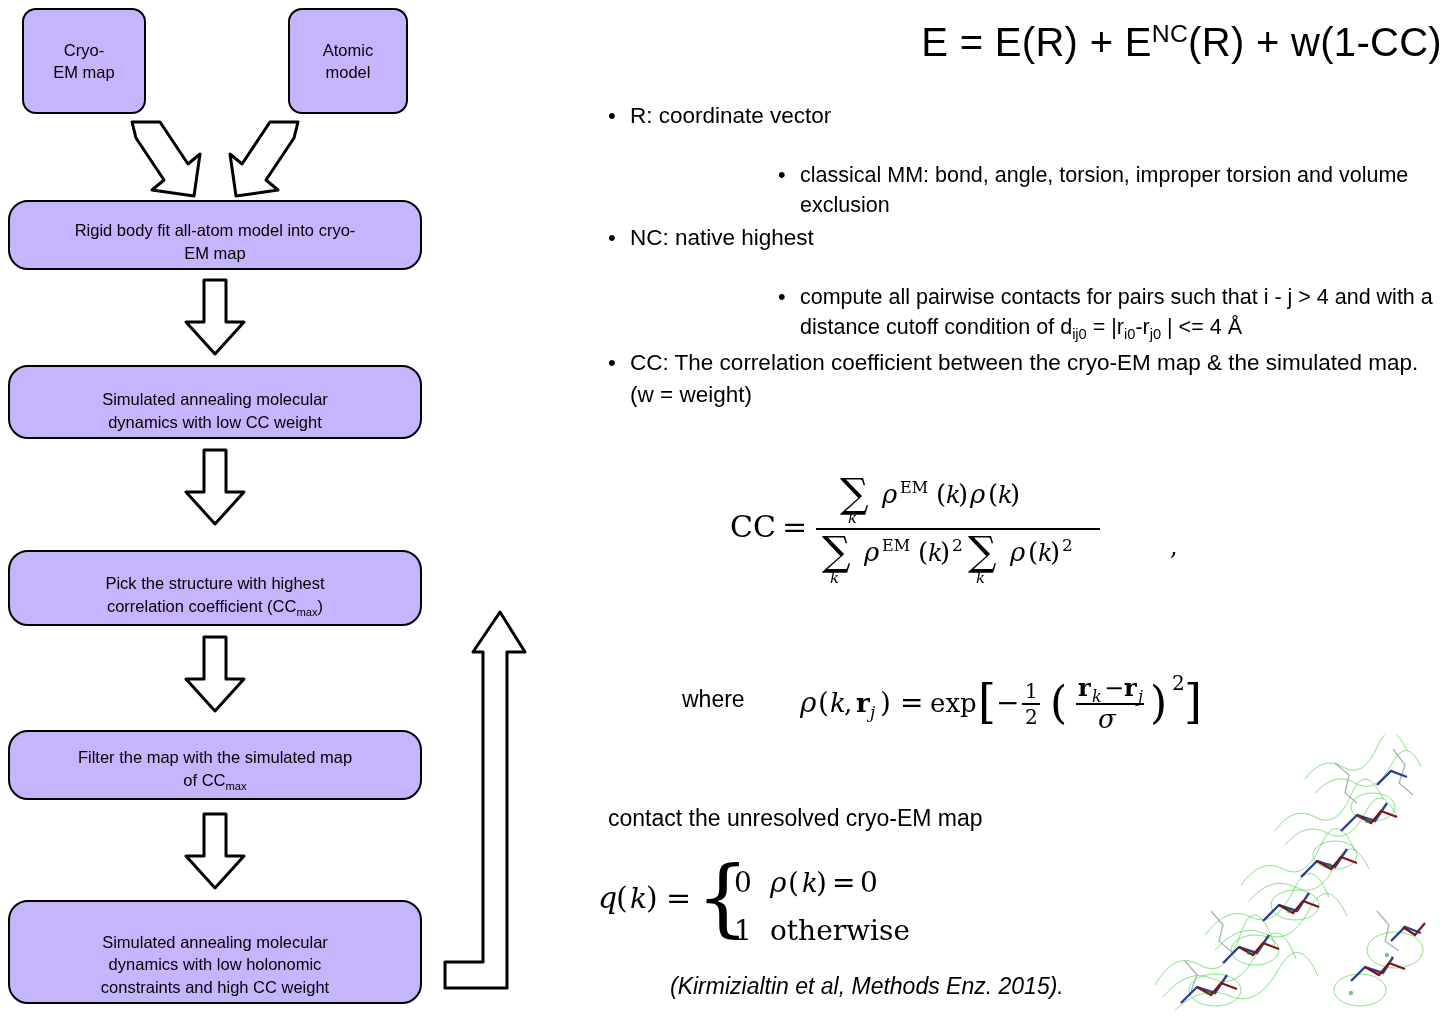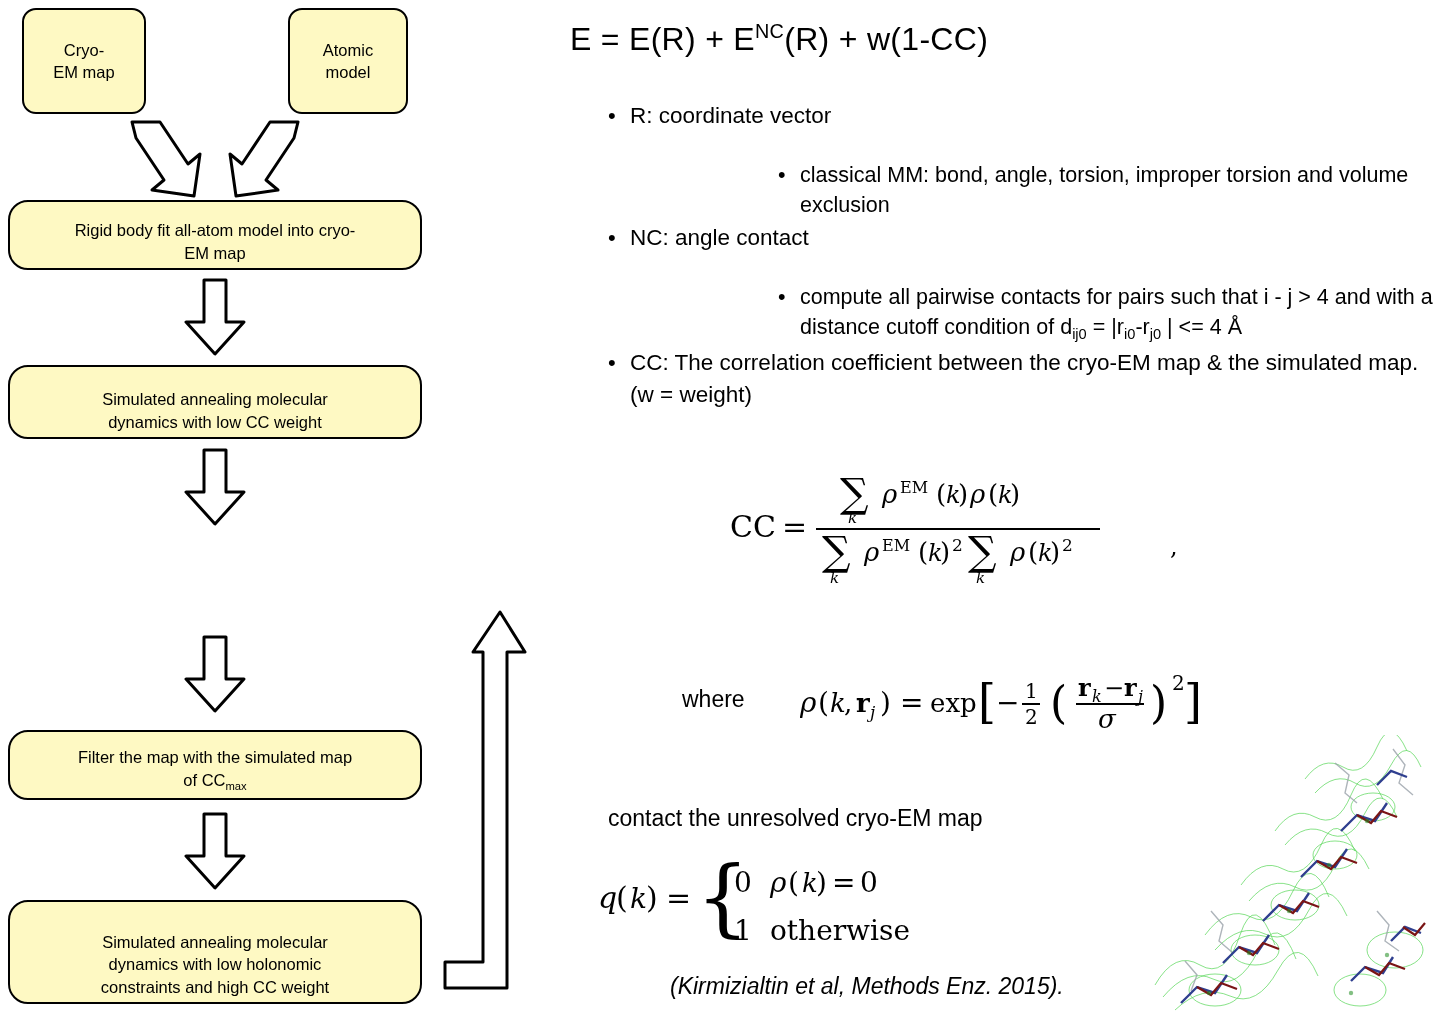--- a/index.html
+++ b/index.html
@@ -12,21 +12,21 @@
     position:relative;
     overflow:hidden;
   }
 
   
   #flowchart { position:absolute; left:0; top:0; width:560px; height:1026px; }
 
   .node {
     position:absolute;
     border:2.5px solid #000;
-    background:#fef9c3;
+    background:#c4b5fd;
     display:flex;
     align-items:center;
     justify-content:center;
     text-align:center;
     font-size:16.5px;
     line-height:1.35;
     padding:4px 6px;
   }
   .node.round { border-radius:14px; }
   .node.pill  { border-radius:20px;align-items:flex-end; }
@@ -39,22 +39,22 @@
     background:#fff;
     border:0;
   }
   .arrow-down svg { display:block; }
 
   
   #right { position:absolute; left:570px; top:0; width:872px; height:1026px; }
 
   #equation {
     position:absolute; top:20px; left:0; width:872px;
-    text-align:left;
-    font-size:32px;
+    text-align:right;
+    font-size:40px;
     letter-spacing:.3px;
   }
   #equation sup { font-size:.62em; vertical-align:super; }
 
   ul.bullets {
     position:absolute; top:100px; left:30px; width:842px;
     margin:0; padding:0; list-style:none;
     font-size:22.5px; line-height:1.42;
   }
   ul.bullets > li {
@@ -165,20 +165,26 @@
       <span>dynamics with low CC weight</span>
     </div>
   </div>
 
   <div class="arrow-down" style="left:182px; top:448px; width:66px; height:78px;">
     <svg width="66" height="78" viewBox="0 0 66 78">
       <polygon points="22,2 44,2 44,44 62,44 33,76 4,44 22,44" fill="#ffffff" stroke="#000000" stroke-width="3" stroke-linejoin="round"></polygon>
     </svg>
   </div>
 
+  <div class="node pill" style="left:8px; top:550px; width:414px; height:76px;">
+    <div>
+      <span>Pick the structure with highest</span>
+      <span>correlation coefficient (CC<sub>max</sub>)</span>
+    </div>
+  </div>
 
   <div class="arrow-down" style="left:182px; top:635px; width:66px; height:78px;">
     <svg width="66" height="78" viewBox="0 0 66 78">
       <polygon points="22,2 44,2 44,44 62,44 33,76 4,44 22,44" fill="#ffffff" stroke="#000000" stroke-width="3" stroke-linejoin="round"></polygon>
     </svg>
   </div>
 
   <div class="node pill" style="left:8px; top:730px; width:414px; height:70px;">
     <div>
       <span>Filter the map with the simulated map</span>
@@ -215,21 +221,21 @@
   </div>
 
   <ul class="bullets">
     <li>
       <span>R: coordinate vector</span>
       <ul class="sub">
         <li>classical MM: bond, angle, torsion, improper torsion and volume exclusion</li>
       </ul>
     </li>
     <li>
-      <span>NC: angle contact</span>
+      <span>NC: native highest</span>
       <ul class="sub">
         <li>compute all pairwise contacts for pairs such that i - j &gt; 4 and with a distance cutoff condition of d<sub>ij0</sub> = |r<sub>i0</sub>-r<sub>j0</sub> | &lt;= 4 Å</li>
       </ul>
     </li>
     <li>
       <span>CC: The correlation coefficient between the cryo-EM map &amp; the simulated map. (w = weight)</span>
     </li>
   </ul>
 
   <div id="cc-formula">

